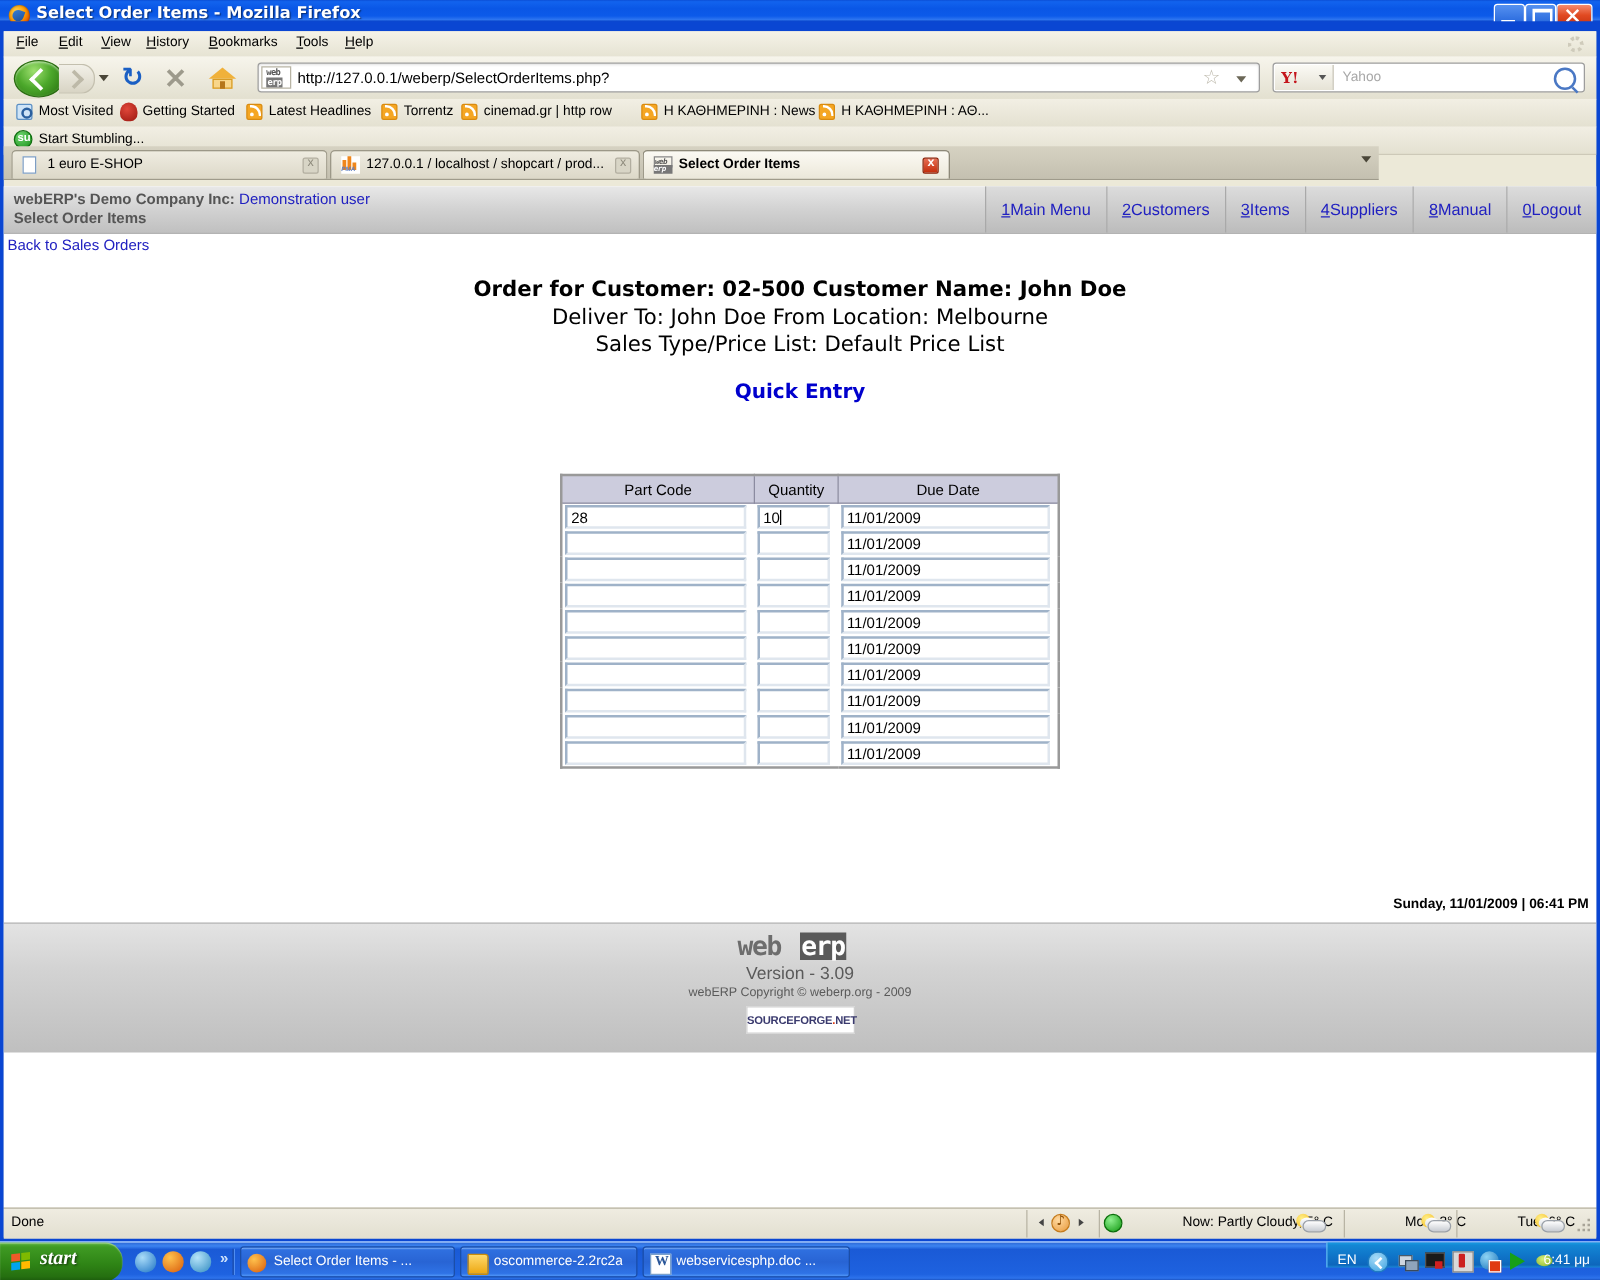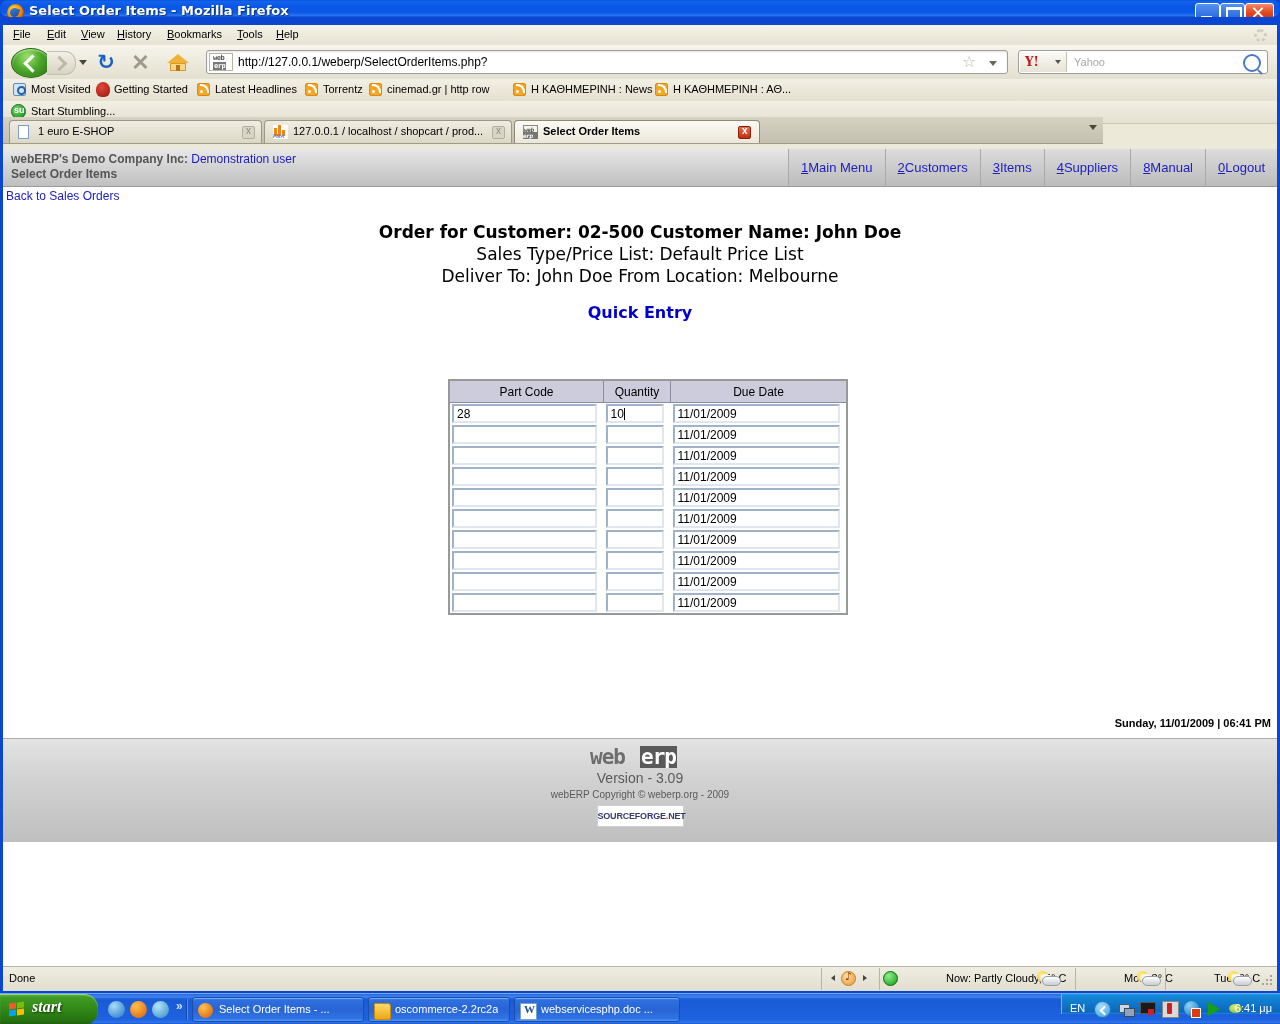--- a/index.html
+++ b/index.html
@@ -8,21 +8,20 @@
     font-family:"DejaVu Sans","Liberation Sans",sans-serif;
     font-size:12px;background:#fff;
     -webkit-font-smoothing:none;
   }
   
   #window{position:absolute;left:0;top:0;width:1280px;height:993px;background:#0a46d2;}
   #titlebar{
     position:absolute;left:0;top:0;width:1280px;height:17px;
     background:linear-gradient(to bottom,#0b4fd6 0%,#1263ee 8%,#0a57e6 40%,#0c5ae9 75%,#2c74f0 92%,#0f49c8 100%);
     overflow:hidden;
-    border-radius:11px;
   }
   #titlebar .ttext{
     position:absolute;left:29px;top:3px;color:#fff;font-weight:bold;font-size:13px;
     text-shadow:1px 1px 1px rgba(0,0,0,.5);font-family:"DejaVu Sans",sans-serif;white-space:nowrap;
   }
   #ffico{position:absolute;left:7px;top:4px;width:17px;height:17px;border-radius:50%;
     background:radial-gradient(circle at 35% 30%,#ffd34d 0%,#ff9900 45%,#e04a00 80%,#a82a00 100%);
     box-shadow:inset 0 0 2px rgba(0,0,0,.5);}
   #ffico:after{content:"";position:absolute;left:3px;top:4px;width:9px;height:9px;border-radius:50% 0 50% 50%;
     background:linear-gradient(135deg,#3b7fd4,#1b4f9c);transform:rotate(20deg);}
@@ -385,22 +384,22 @@
               <span class="k">0</span>
               <span class="rest"> Logout</span>
             </div>
         </div>
       </div>
 
       <div id="backlink">Back to Sales Orders</div>
 
       <div id="ordhdr">
         <div class="h1">Order for Customer: 02-500  Customer Name: John Doe</div>
+        <div class="h2">Deliver To: John Doe  From Location: Melbourne</div>
         <div class="h2">Sales Type/Price List: Default Price List</div>
-        <div class="h2">Deliver To: John Doe  From Location: Melbourne</div>
       </div>
 
       <div id="qetitle">Quick Entry</div>
 
       <table id="qetable">
         <thead>
           <tr>
             <th class="c-part">Part Code</th>
             <th class="c-qty">Quantity</th>
             <th class="c-due">Due Date</th>

